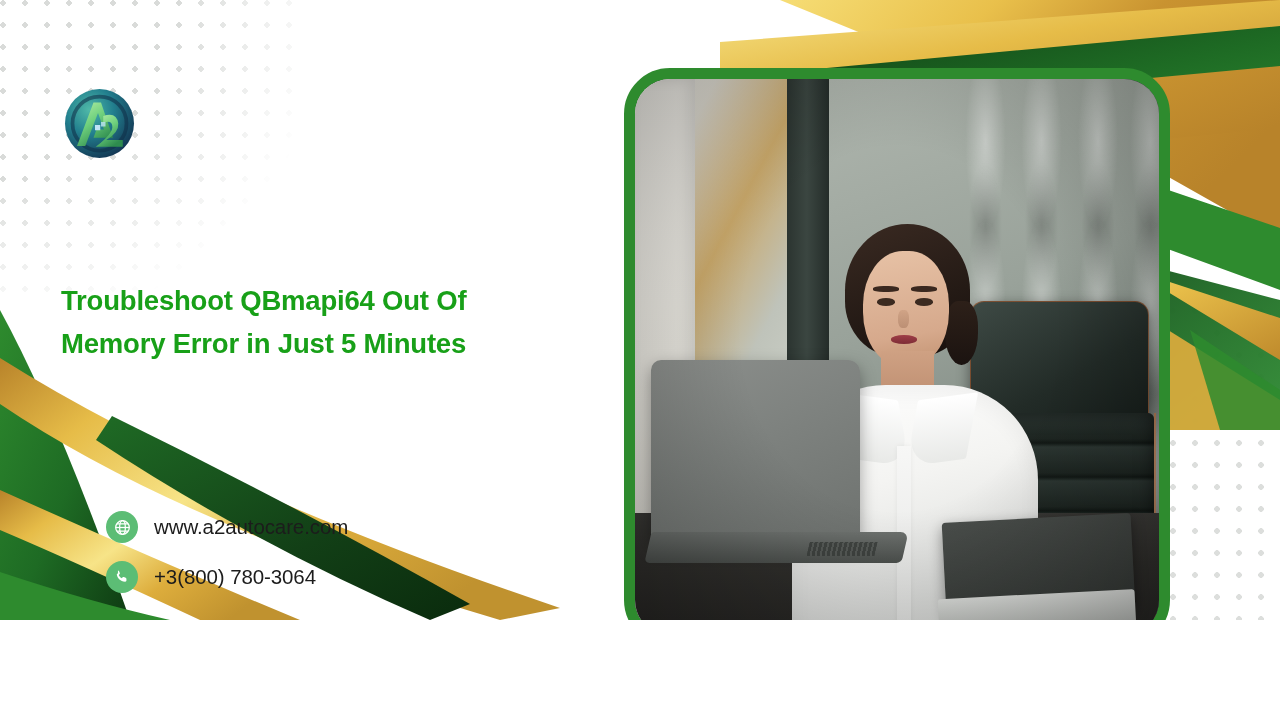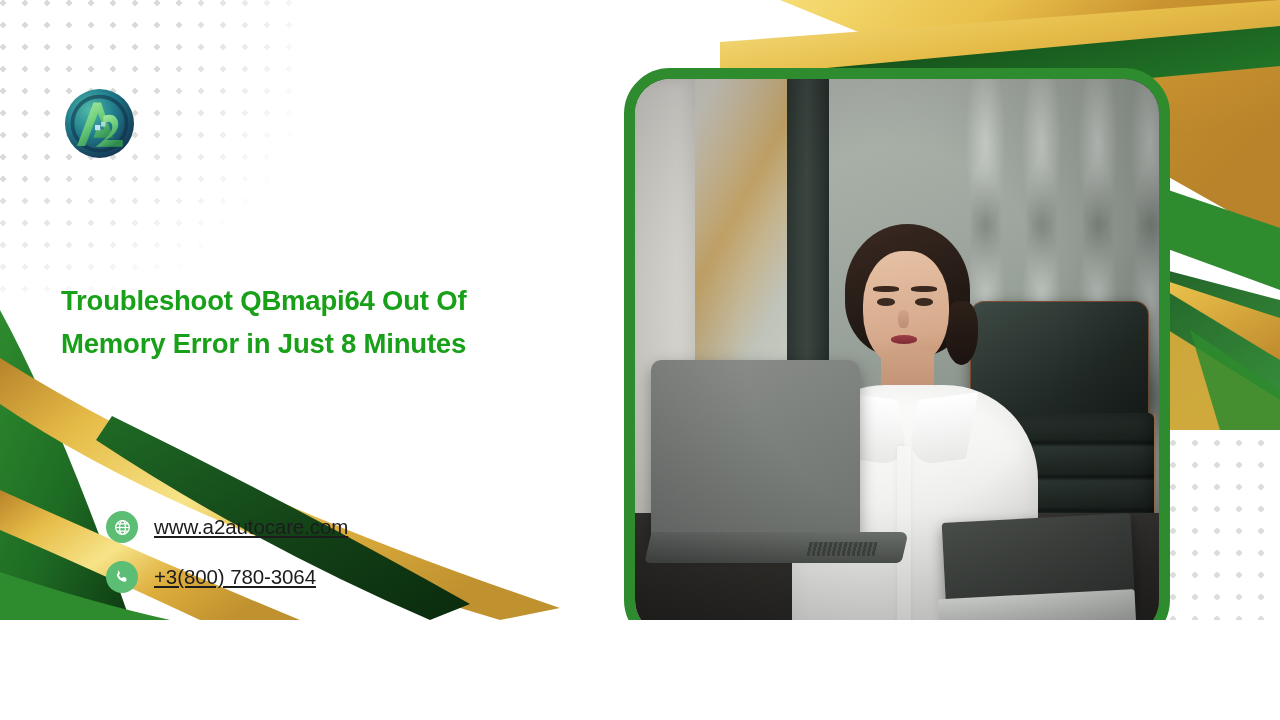--- a/index.html
+++ b/index.html
@@ -49,21 +49,21 @@
   
   .contact { position:absolute; left:106px; top:506px; }
   .crow { display:flex; align-items:center; height:42px; margin-bottom:8px; }
   .cicon {
     width:32px; height:32px; border-radius:50%; background:#5cbd75;
     display:flex; align-items:center; justify-content:center;
     flex:0 0 32px;
   }
   .ctext {
     margin-left:16px; font-size:20.5px; color:#1c1c1c;
-    letter-spacing:-0.1px; white-space:nowrap;text-decoration:underline;
+    letter-spacing:-0.1px; white-space:nowrap;
   }
 
   
   .photo-frame {
     position:absolute; left:624px; top:68px; width:546px; height:578px;
     border:11px solid #2e8b2e; border-radius:46px;
     overflow:hidden; background:#20262a;
   }
   .photo { position:absolute; inset:0; overflow:hidden; }
 
@@ -321,21 +321,21 @@
       <circle cx="50" cy="50" r="36" fill="none" stroke="#0f2c46" stroke-width="5" opacity=".55"></circle>
       <path d="M42 22 L20 80 L31 80 L48 36 L56 58 L46 58 L42 69 L68 69 L52 22 Z" fill="url(#logoA)"></path>
       <path d="M55 40 q18 -6 20 10 q1 12 -16 22 l22 0 l0 9 l-36 0 q24 -18 22 -28 q-1 -8 -12 -4 Z" fill="url(#logoA)"></path>
       <rect x="44" y="52" width="7" height="7" fill="#bfe3f5"></rect>
       <rect x="52" y="48" width="6" height="6" fill="#bfe3f5" opacity=".8"></rect>
     </svg>
   </div>
 
   <h1 class="headline">
     <span>Troubleshoot QBmapi64 Out Of</span><br>
-    <span>Memory Error in Just 8 Minutes</span>
+    <span>Memory Error in Just 5 Minutes</span>
   </h1>
 
   <div class="contact">
 
     <div class="crow">
       <span class="cicon">
         <svg viewBox="0 0 24 24" width="19" height="19" fill="none" stroke="#ffffff" stroke-width="1.6">
           <circle cx="12" cy="12" r="8.6"></circle>
           <ellipse cx="12" cy="12" rx="3.6" ry="8.6"></ellipse>
           <line x1="3.4" y1="12" x2="20.6" y2="12"></line>

